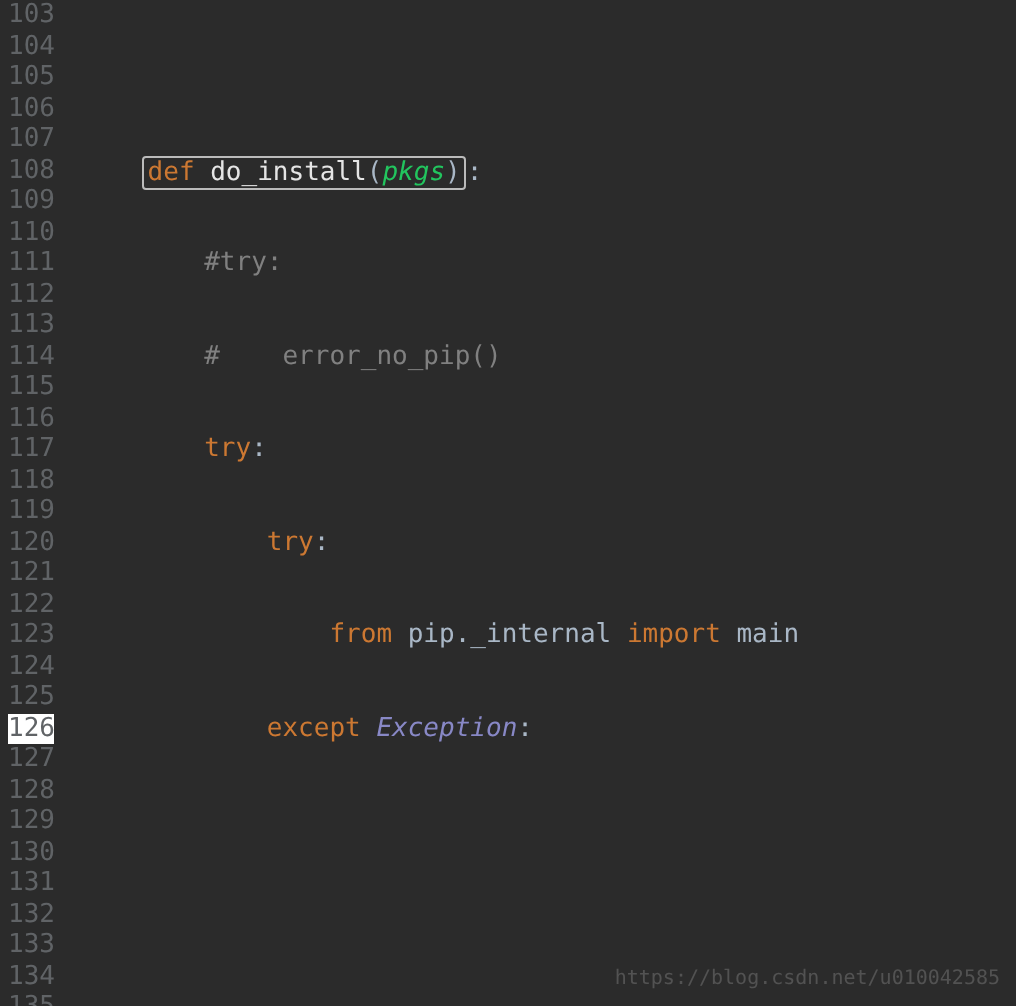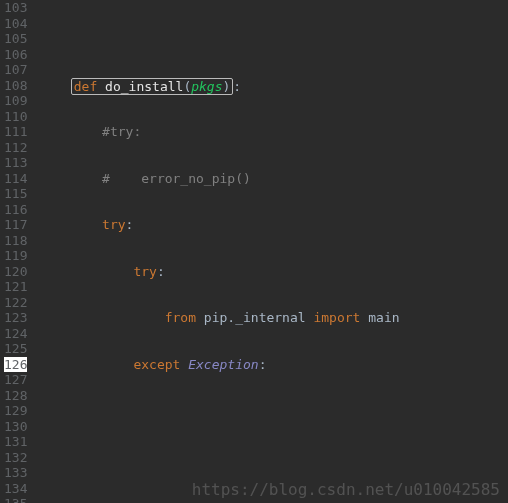--- a/index.html
+++ b/index.html
@@ -43,21 +43,21 @@
   border: 1px solid #bbb;
   border-radius: 2px;
   padding: 0 2px;
   display: inline-block;
 }
 .watermark {
   position: absolute;
   bottom: 6px;
   right: 8px;
   color: rgba(200,200,200,0.25);
-  font-size: 16px;
+  font-size: 10px;
   pointer-events: none;
 }
 </style>
 </head>
 <body>
 
 <div class="editor">
   <div class="gutter" id="gutter">
       <div>103</div>
       <div>104</div>

